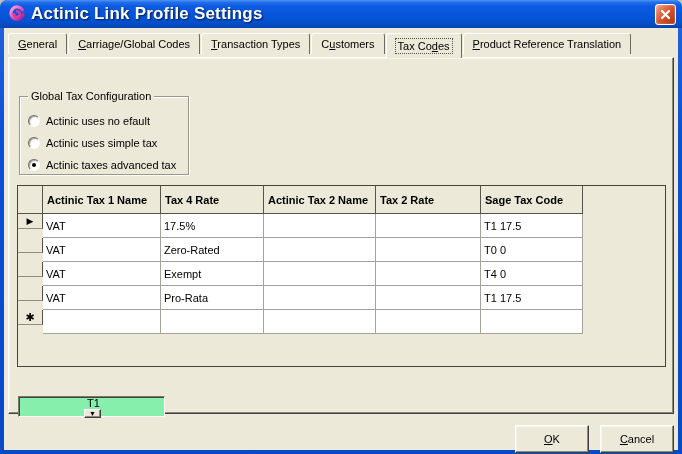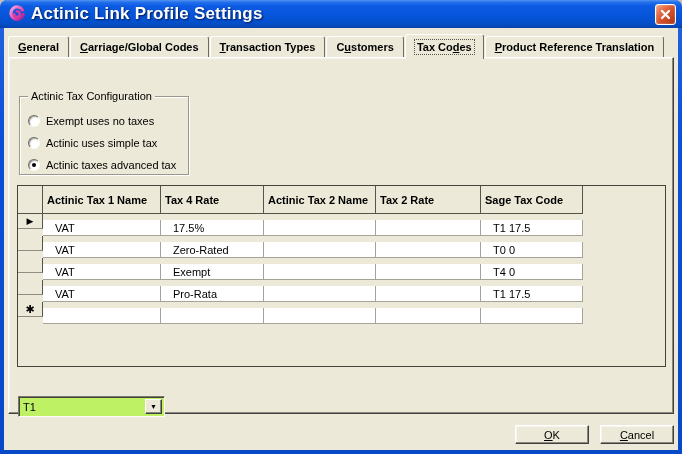--- a/index.html
+++ b/index.html
@@ -35,21 +35,21 @@
     cursor:default;
   }
 
   
   .client {
     position:absolute; left:4px; top:28px; width:674px; height:422px;
     background:#ECE9D8; font-size:11px; color:#000;
   }
 
   
-  .tabstrip { position:absolute; left:4px; top:5px; height:24px; display:flex; align-items:flex-end; z-index:3;font-weight:bold; }
+  .tabstrip { position:absolute; left:4px; top:5px; height:24px; display:flex; align-items:flex-start; z-index:3; }
   .tab {
     height:21px; padding:0 7px; margin-right:1px;
     background:#ECE9D8;
     border:1px solid; border-color:#fff #6e6b5e #6e6b5e #fff; border-bottom:none;
     border-radius:3px 3px 0 0;
     display:flex; align-items:center; white-space:nowrap;
   }
   .tab.selected {
     height:25px; margin-bottom:-2px; padding:0 9px; position:relative; z-index:4;
   }
@@ -99,48 +99,48 @@
     height:28px; background:#ECE9D8; font-weight:bold;
     border-right:1px solid #55534a; border-bottom:1px solid #55534a;
     display:flex; align-items:center; padding-left:4px; white-space:nowrap; overflow:hidden;
   }
   .gsel {
     height:15px; background:#ECE9D8;
     border-right:1px solid #55534a; border-bottom:1px solid #8f8c82;
     display:flex; align-items:center; justify-content:center;
   }
   .gc {
-    height:16px; background:#fff;
+    height:24px; background:#fff;
     border-right:1px solid #a5a298; border-bottom:1px solid #a5a298;
-    display:flex; align-items:center; padding-left:12px; white-space:nowrap; overflow:hidden;margin-top:6px;
+    display:flex; align-items:center; padding-left:3px; white-space:nowrap; overflow:hidden;
   }
   .row-glyph { font-size:9px; line-height:9px; }
 
   
   .field-label { position:absolute; left:8px; top:319px; white-space:nowrap; }
   .combo {
     position:absolute; left:9px; top:338px; width:147px; height:21px;
-    background:#bef264;
+    background:#86efac;
     border:1px solid; border-color:#7a786d #fdfcf7 #fdfcf7 #7a786d;
     box-shadow:inset 1px 1px 0 #45433a;
-    display:flex; align-items:center; padding-left:4px;
+    display:flex; align-items:center; padding-left:4px;flex-direction:column;
   }
   .combo-value { flex:1; }
   .combo-btn {
     width:17px; height:15px; margin-right:2px;
     background:#ECE9D8;
     border:1px solid; border-color:#fff #404040 #404040 #fff;
     box-shadow:inset -1px -1px 0 #8a877d;
     display:flex; align-items:center; justify-content:center;
     font-size:7px; line-height:7px; color:#000;
   }
 
   
   .btn {
-    position:absolute; width:74px; height:19px;
+    position:absolute; width:74px; height:28px;
     background:#ECE9D8;
     border:1px solid; border-color:#fff #404040 #404040 #fff;
     box-shadow:inset -1px -1px 0 #8a877d, inset 1px 1px 0 #f7f5ee;
     display:flex; align-items:center; justify-content:center;
     font-size:11px; cursor:default;
   }
   .btn-ok { left:511px; top:397px; }
   .btn-cancel { left:596px; top:397px; }
 </style>
 </head>
@@ -187,25 +187,25 @@
         <span class="tab-label"><span>Tax Co</span><span class="ak">d</span><span>es</span></span>
       </div>
       <div class="tab">
         <span class="tab-label"><span></span><span class="ak">P</span><span>roduct Reference Translation</span></span>
       </div>
     </div>
 
     <div class="tabpage">
 
       <div class="groupbox">
-        <span class="groupbox-label">Actinic Tax Configuration</span>
+        <span class="groupbox-label">Global Tax Configuration</span>
 
         <div class="radio-row" style="top:17px;">
           <span class="radio"></span>
-          <span class="radio-label">Exempt uses no taxes</span>
+          <span class="radio-label">Actinic uses no efault</span>
         </div>
         <div class="radio-row" style="top:39px;">
           <span class="radio"></span>
           <span class="radio-label">Actinic uses simple tax</span>
         </div>
         <div class="radio-row" style="top:61px;">
           <span class="radio checked"></span>
           <span class="radio-label">Actinic taxes advanced tax</span>
         </div>
       </div>

